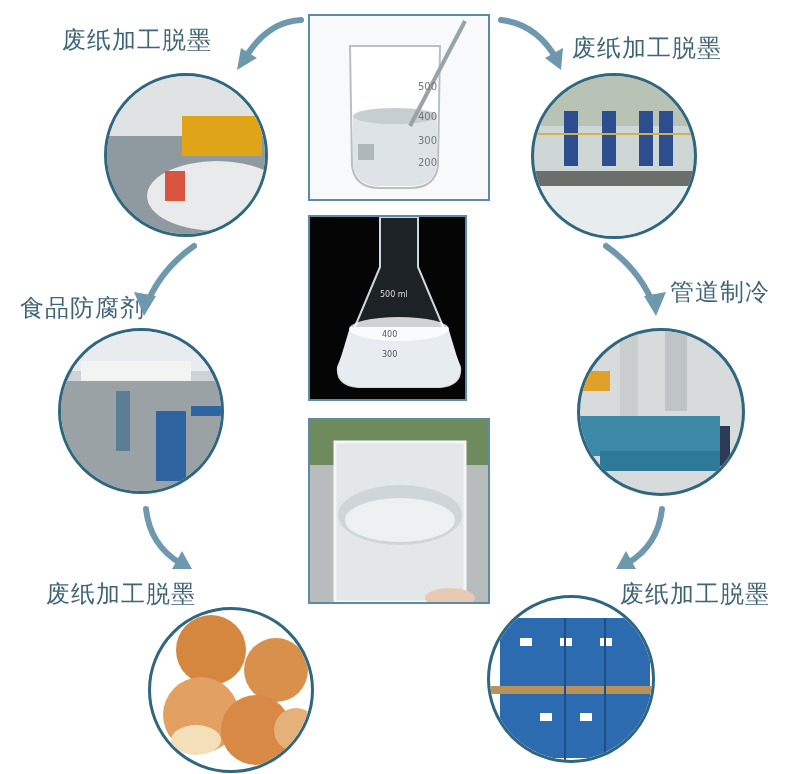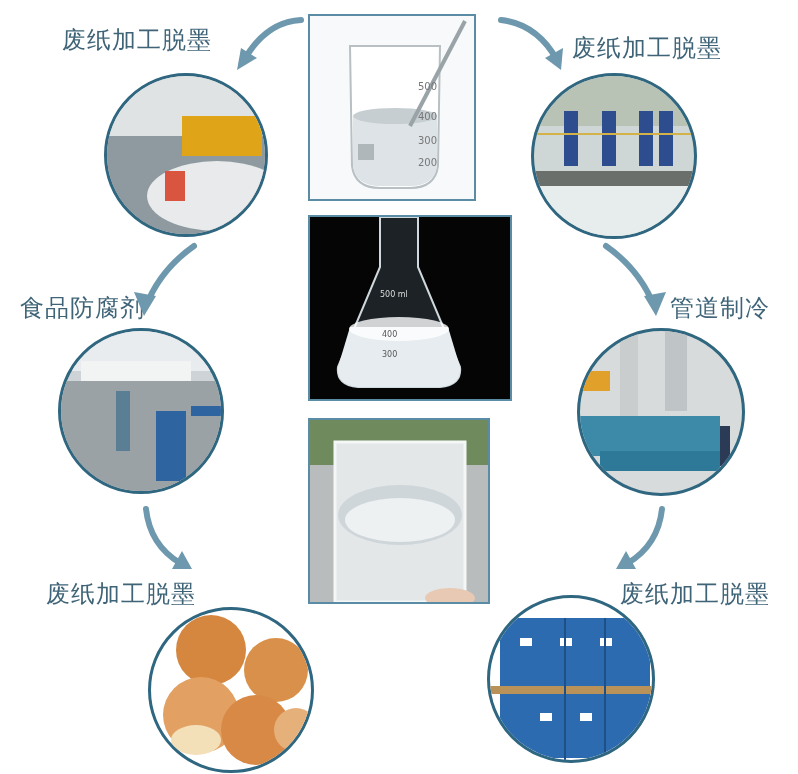--- a/index.html
+++ b/index.html
@@ -6,35 +6,35 @@
   body { width: 798px; height: 774px; position: relative; overflow: hidden; font-family: "DejaVu Sans", sans-serif; }
   .label { position: absolute; color: #3f6478; font-size: 24px; letter-spacing: 1px; white-space: nowrap; }
   .frame { position: absolute; border: 2px solid #5a8ca5; box-sizing: border-box; overflow: hidden; }
   .circle { position: absolute; border-radius: 50%; border: 3px solid #2f6680; box-sizing: border-box; overflow: hidden; }
   .arrow { position: absolute; }
   svg { display: block; }
 </style>
 </head>
 <body>
 
-<div class="frame" style="left:308px; top:14px; width:168px; height:187px; background:#f7f9fa;">
+<div class="frame" style="left:308px; top:14px; width:182px; height:187px; background:#f7f9fa;">
   <svg width="178" height="183">
     <path d="M40 30 L130 30 L128 150 Q125 172 100 172 L70 172 Q45 172 42 150 Z" fill="#ffffff" stroke="#b8c0c4" stroke-width="2"></path>
     <path d="M43 100 L127 100 L127 150 Q124 170 100 170 L70 170 Q46 170 43 150 Z" fill="#dde3e6"></path>
     <ellipse cx="85" cy="100" rx="42" ry="8" fill="#c6ced2"></ellipse>
     <line x1="100" y1="110" x2="155" y2="5" stroke="#9aa3a7" stroke-width="4"></line>
     <text x="108" y="74" font-size="10" fill="#777">500</text>
     <text x="108" y="104" font-size="10" fill="#777">400</text>
     <text x="108" y="128" font-size="10" fill="#777">300</text>
     <text x="108" y="150" font-size="10" fill="#777">200</text>
     <rect x="48" y="128" width="16" height="16" fill="#b0b7ba"></rect>
   </svg>
 </div>
 
-<div class="frame" style="left:308px; top:215px; width:204px; height:186px; background:#050505;">
+<div class="frame" style="left:308px; top:215px; width:159px; height:186px; background:#050505;">
   <svg width="178" height="182">
     <path d="M70 0 L108 0 L108 50 L150 150 Q152 168 130 170 L48 170 Q26 168 28 150 L70 50 Z" fill="#1d2226" stroke="#cfd8dc" stroke-width="2"></path>
     <path d="M40 110 L138 110 L150 150 Q152 168 130 170 L48 170 Q26 168 28 150 Z" fill="#e6ecef"></path>
     <ellipse cx="89" cy="112" rx="50" ry="12" fill="#ffffff" opacity="0.8"></ellipse>
     <text x="70" y="80" font-size="8" fill="#ddd">500 ml</text>
     <text x="72" y="120" font-size="8" fill="#555">400</text>
     <text x="72" y="140" font-size="8" fill="#555">300</text>
   </svg>
 </div>
 
@@ -45,21 +45,21 @@
     <rect x="25" y="22" width="130" height="160" fill="#e3e7e8" stroke="#f5f7f7" stroke-width="3"></rect>
     <ellipse cx="90" cy="95" rx="62" ry="30" fill="#cfd6da"></ellipse>
     <ellipse cx="90" cy="100" rx="55" ry="22" fill="#eef1f2"></ellipse>
     <ellipse cx="140" cy="178" rx="25" ry="10" fill="#e8c9b4"></ellipse>
   </svg>
 </div>
 
 <div class="label" style="left:62px; top:24px;">废纸加工脱墨</div>
 <div class="label" style="left:572px; top:32px;">废纸加工脱墨</div>
 <div class="label" style="left:20px; top:292px;">食品防腐剂</div>
-<div class="label" style="left:670px; top:292px;">管道制冷</div>
+<div class="label" style="left:670px; top:276px;">管道制冷</div>
 <div class="label" style="left:46px; top:578px;">废纸加工脱墨</div>
 <div class="label" style="left:620px; top:578px;">废纸加工脱墨</div>
 
 <div class="circle" style="left:104px; top:73px; width:164px; height:164px; background:#c9ced0;">
   <svg width="158" height="158">
     <rect x="0" y="0" width="158" height="60" fill="#dfe3e4"></rect>
     <rect x="0" y="60" width="158" height="98" fill="#8e9aa0"></rect>
     <rect x="75" y="40" width="80" height="40" fill="#e0a418"></rect>
     <ellipse cx="110" cy="120" rx="70" ry="35" fill="#e8eaec"></ellipse>
     <rect x="58" y="95" width="20" height="30" fill="#d9553f"></rect>

